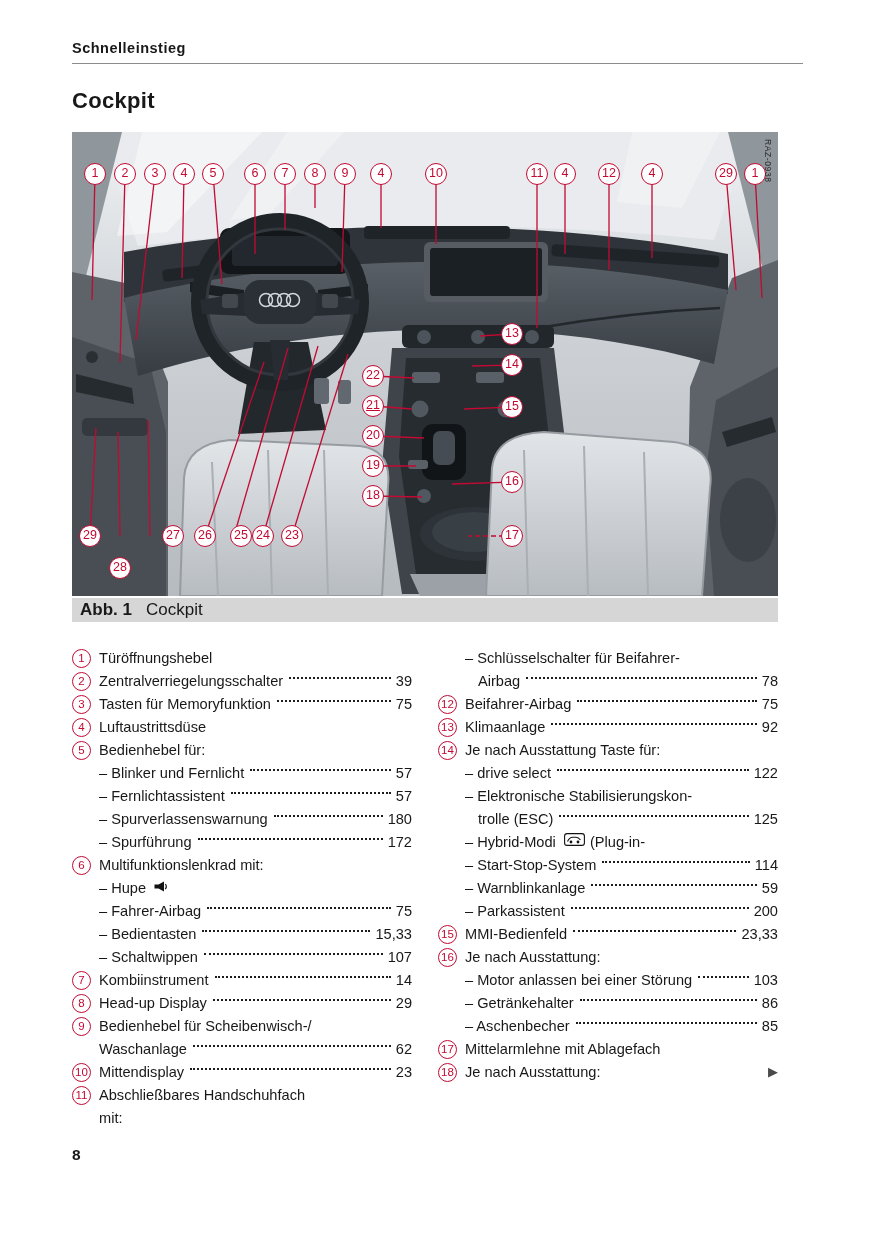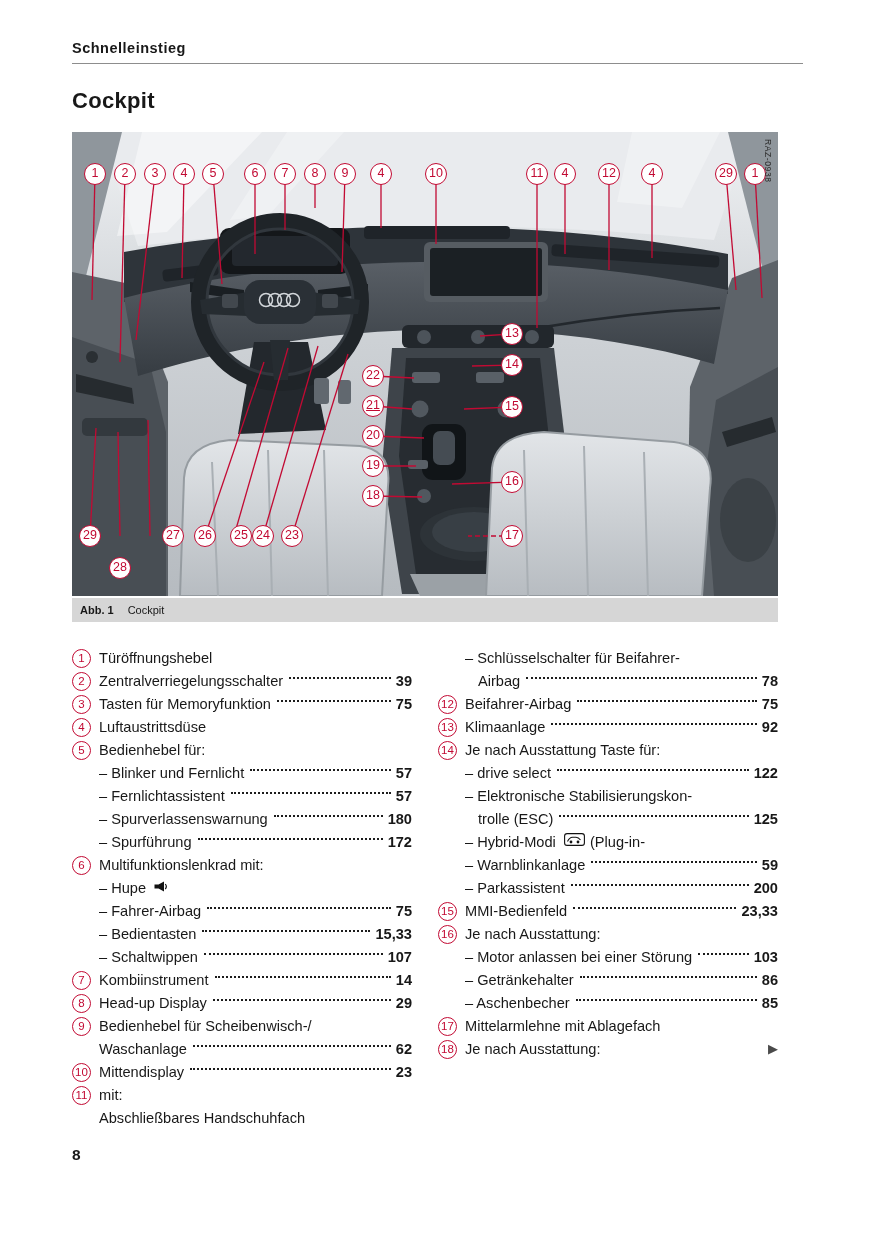--- a/index.html
+++ b/index.html
@@ -33,41 +33,41 @@
   }
   .refcode {
     position: absolute; top: 7px; right: 5px;
     writing-mode: vertical-rl;
     font-size: 8.5px; color: #2c2c2c; letter-spacing: .6px;
   }
   .caption {
     width: 706px; height: 24px; margin-top: 2px;
     background: var(--caption-bg);
     display: flex; align-items: center; gap: 14px;
-    padding: 0 8px; font-size: 11px;
+    padding: 0 8px; font-size: 17px;
   }
   .cap-label { font-weight: bold; }
 
   
   .index { display: flex; gap: 26px; margin-top: 24px; width: 706px; font-size: 14.6px; }
   .col { flex: 1; min-width: 0; }
   .entry { display: flex; align-items: flex-start; }
   .cnum {
     flex: 0 0 19px; height: 19px;
     border: 1.4px solid var(--red); border-radius: 50%;
     color: var(--red); font-size: 11.5px; line-height: 16.5px; text-align: center;
     margin: 2.5px 8px 0 0;
   }
   .sub-entry { padding-left: 27px; }
   .body { flex: 1; min-width: 0; }
   .line { display: flex; align-items: center; height: 23px; }
   .line.cont { padding-left: 13px; }
   .txt { white-space: pre-wrap; }
   .leader { flex: 1 1 10px; min-width: 10px; border-bottom: 2.1px dotted #1c1c1c; margin: 0 5px 4.5px 6px; }
-  .pg { white-space: nowrap; font-weight: bold; }
+  .pg { white-space: nowrap; }
   .spacer { flex: 1; }
   .cont-arrow { color: #4a4a4a; font-size: 13px; }
   .inline-icon { margin: 0 1px 1px 4px; }
 
   .pageno { position: absolute; left: 72px; top: 1146px; font-size: 15.5px; font-weight: bold; }
 </style>
 </head>
 <body>
 
 <div class="content">
@@ -416,24 +416,24 @@
               <span class="txt">Mittendisplay</span>
               <span class="leader"></span>
               <span class="pg">23</span>
             </div>
           </div>
         </div>
         <div class="entry">
           <span class="cnum">11</span>
           <div class="body">
             <div class="line">
+              <span class="txt">Abschließbares Handschuhfach</span>
+            </div>
+            <div class="line">
               <span class="txt">mit:</span>
-            </div>
-            <div class="line">
-              <span class="txt">Abschließbares Handschuhfach</span>
             </div>
           </div>
         </div>
       </div>
     <div class="col" id="col-right">
         <div class="entry sub-entry">
           <div class="body">
             <div class="line">
               <span class="txt">– Schlüsselschalter für Beifahrer-</span>
             </div>
@@ -501,20 +501,29 @@
                   <path d="M3.5 8.5 Q5.5 4.2 8.5 4.2 H12 Q14.5 4.2 16.5 7" fill="none" stroke="#111" stroke-width="1.1"></path>
                   <circle cx="7" cy="9" r="1.4" fill="#111"></circle>
                   <circle cx="14" cy="9" r="1.4" fill="#111"></circle>
                 </svg> (Plug-in-</span>
             </div>
           </div>
         </div>
         <div class="entry sub-entry">
           <div class="body">
             <div class="line">
+              <span class="txt">– Start-Stop-System</span>
+              <span class="leader"></span>
+              <span class="pg">114</span>
+            </div>
+          </div>
+        </div>
+        <div class="entry sub-entry">
+          <div class="body">
+            <div class="line">
               <span class="txt">– Warnblinkanlage</span>
               <span class="leader"></span>
               <span class="pg">59</span>
             </div>
           </div>
         </div>
         <div class="entry sub-entry">
           <div class="body">
             <div class="line">
               <span class="txt">– Parkassistent</span>

